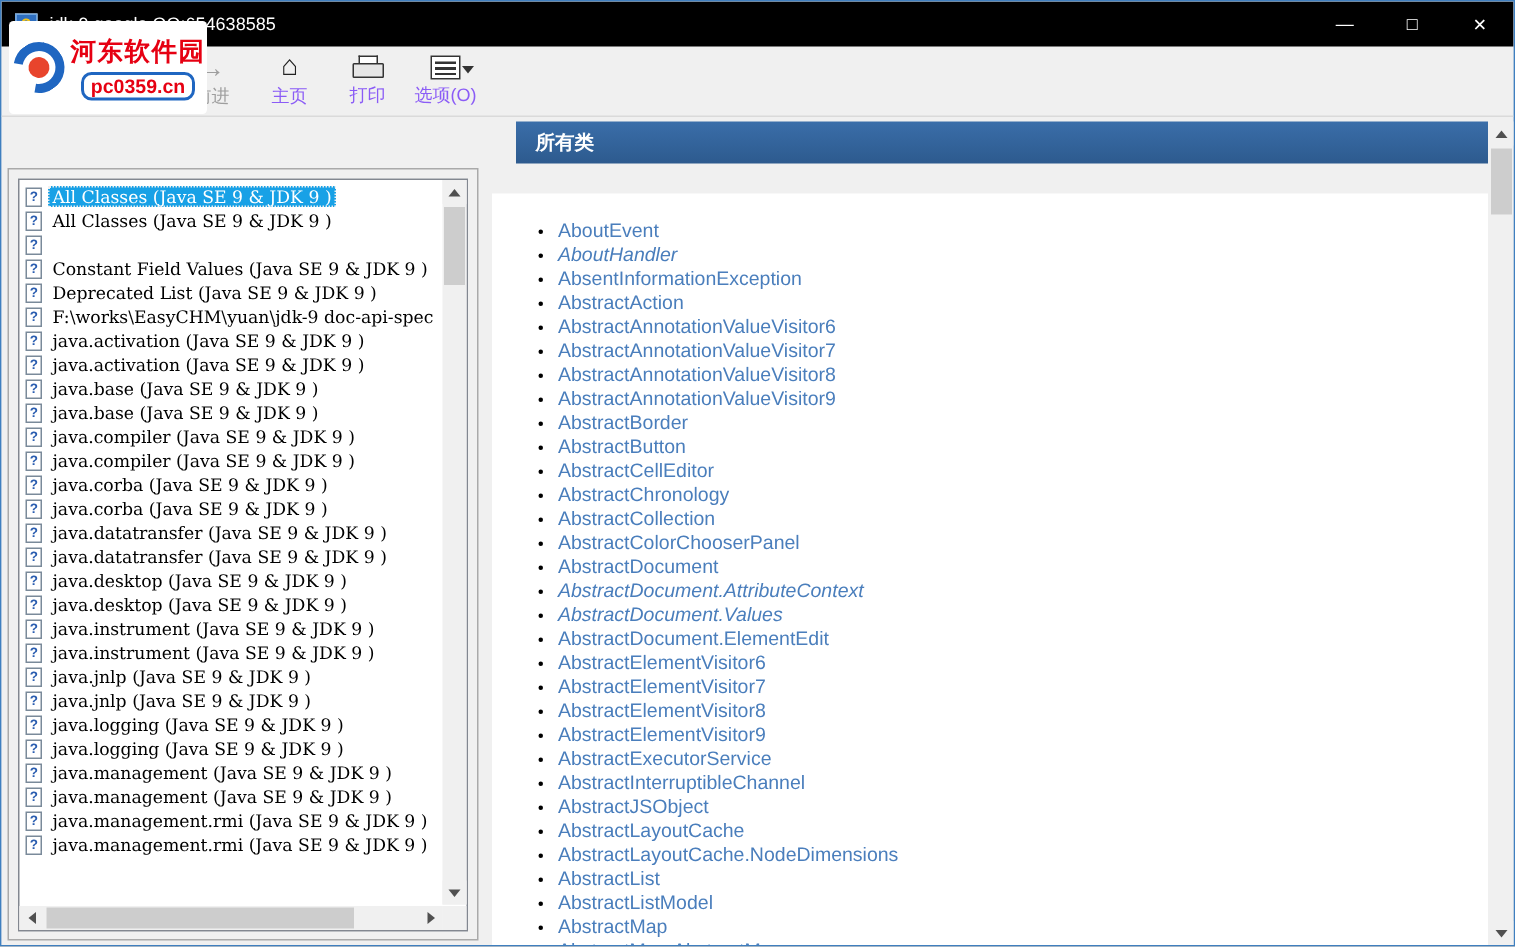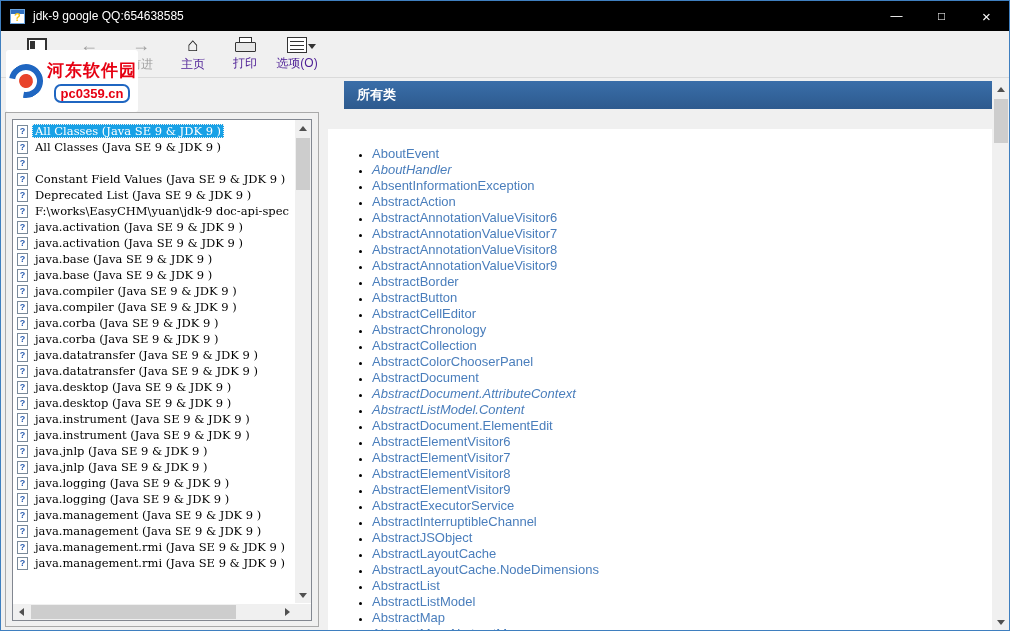--- a/index.html
+++ b/index.html
@@ -19,21 +19,21 @@
   .title-text { margin-left: 8px; font-size: 12px; white-space: nowrap; }
   .win-controls { margin-left: auto; display: flex; height: 100%; }
   .win-btn { width: 45px; height: 100%; display: flex; align-items: center; justify-content: center;
              font-size: 12px; color: #fff; cursor: default; }
   .win-btn.close-btn { font-size: 15px; }
 
   
   .toolbar { position: absolute; top: 30px; left: 0; right: 0; height: 47px; background: #f0f0f0;
              border-bottom: 1px solid #dadada; display: flex; align-items: center; padding-left: 10px; }
   .tool-btn { min-width: 52px; height: 44px; display: flex; flex-direction: column; align-items: center;
-              justify-content: center; gap: 2px; font-size: 12px; color: #4c1d95; cursor: default; }
+              justify-content: center; gap: 2px; font-size: 12px; color: #8b5cf6; cursor: default; }
   .tool-btn.disabled { color: #9e9e9e; }
   .tool-icon { height: 18px; min-width: 20px; position: relative; display: flex; align-items: center;
                justify-content: center; line-height: 1; }
   .hide-panel-icon { width: 18px; height: 14px; border: 2px solid #333; background: #fff; }
   .hide-panel-icon::before { content: ""; position: absolute; left: 1px; top: 1px; bottom: 1px; width: 5px; background: #333; }
   .back-arrow-icon::before { content: "←"; font-size: 18px; }
   .forward-arrow-icon::before { content: "→"; font-size: 18px; }
   .home-icon::before { content: "⌂"; font-size: 19px; color: #222; }
   .print-icon { width: 19px; height: 16px; }
   .print-icon::before { content: ""; position: absolute; left: 4px; top: 0; width: 11px; height: 6px;
@@ -41,21 +41,21 @@
   .print-icon::after { content: ""; position: absolute; left: 0; top: 5px; width: 19px; height: 8px;
                        border: 1.5px solid #333; background: #e6e6e6; border-radius: 1px; }
   .options-icon { width: 13px; height: 16px; border: 1.5px solid #333; background: #fff; }
   .options-icon::before { content: ""; position: absolute; left: 2px; right: 2px; top: 3px; height: 9px;
                           background: repeating-linear-gradient(#333 0 1.5px, transparent 1.5px 4px); }
   .options-icon::after { content: ""; position: absolute; right: -10px; top: 6px;
                          border: 4px solid transparent; border-top: 5px solid #333; }
 
   
   .watermark { position: absolute; top: 13px; left: 5px; width: 132px; height: 62px; background: #fff;
-               z-index: 50; display: flex; align-items: center; padding: 2px 3px; border-radius: 3px; margin-top: 36px; }
+               z-index: 50; display: flex; align-items: center; padding: 2px 3px; border-radius: 3px; }
   .wm-swirl { width: 34px; height: 34px; flex: 0 0 34px; border-radius: 50%; border: 6px solid #1f66c1;
               border-left-color: transparent; transform: rotate(-35deg); position: relative; }
   .wm-swirl::after { content: ""; position: absolute; left: 4px; top: 4px; width: 14px; height: 14px;
                      border-radius: 50%; background: #e8442c; }
   .wm-text { margin-left: 4px; text-align: center; }
   .wm-cn { color: #e60012; font-weight: bold; font-size: 17px; letter-spacing: 1px; white-space: nowrap; }
   .wm-en { color: #e60012; font-weight: bold; font-size: 13px; border: 2px solid #1f66c1; border-radius: 7px;
            padding: 0 5px; margin-top: 2px; display: inline-block; line-height: 15px; }
 
   
@@ -409,21 +409,21 @@
 
           <li>
             <a href="#" class="class-link">AbstractDocument</a>
           </li>
 
           <li>
             <a href="#" class="class-link italic">AbstractDocument.AttributeContext</a>
           </li>
 
           <li>
-            <a href="#" class="class-link italic">AbstractListModel.Content</a>
+            <a href="#" class="class-link italic">AbstractDocument.Values</a>
           </li>
 
           <li>
             <a href="#" class="class-link">AbstractDocument.ElementEdit</a>
           </li>
 
           <li>
             <a href="#" class="class-link">AbstractElementVisitor6</a>
           </li>
 

